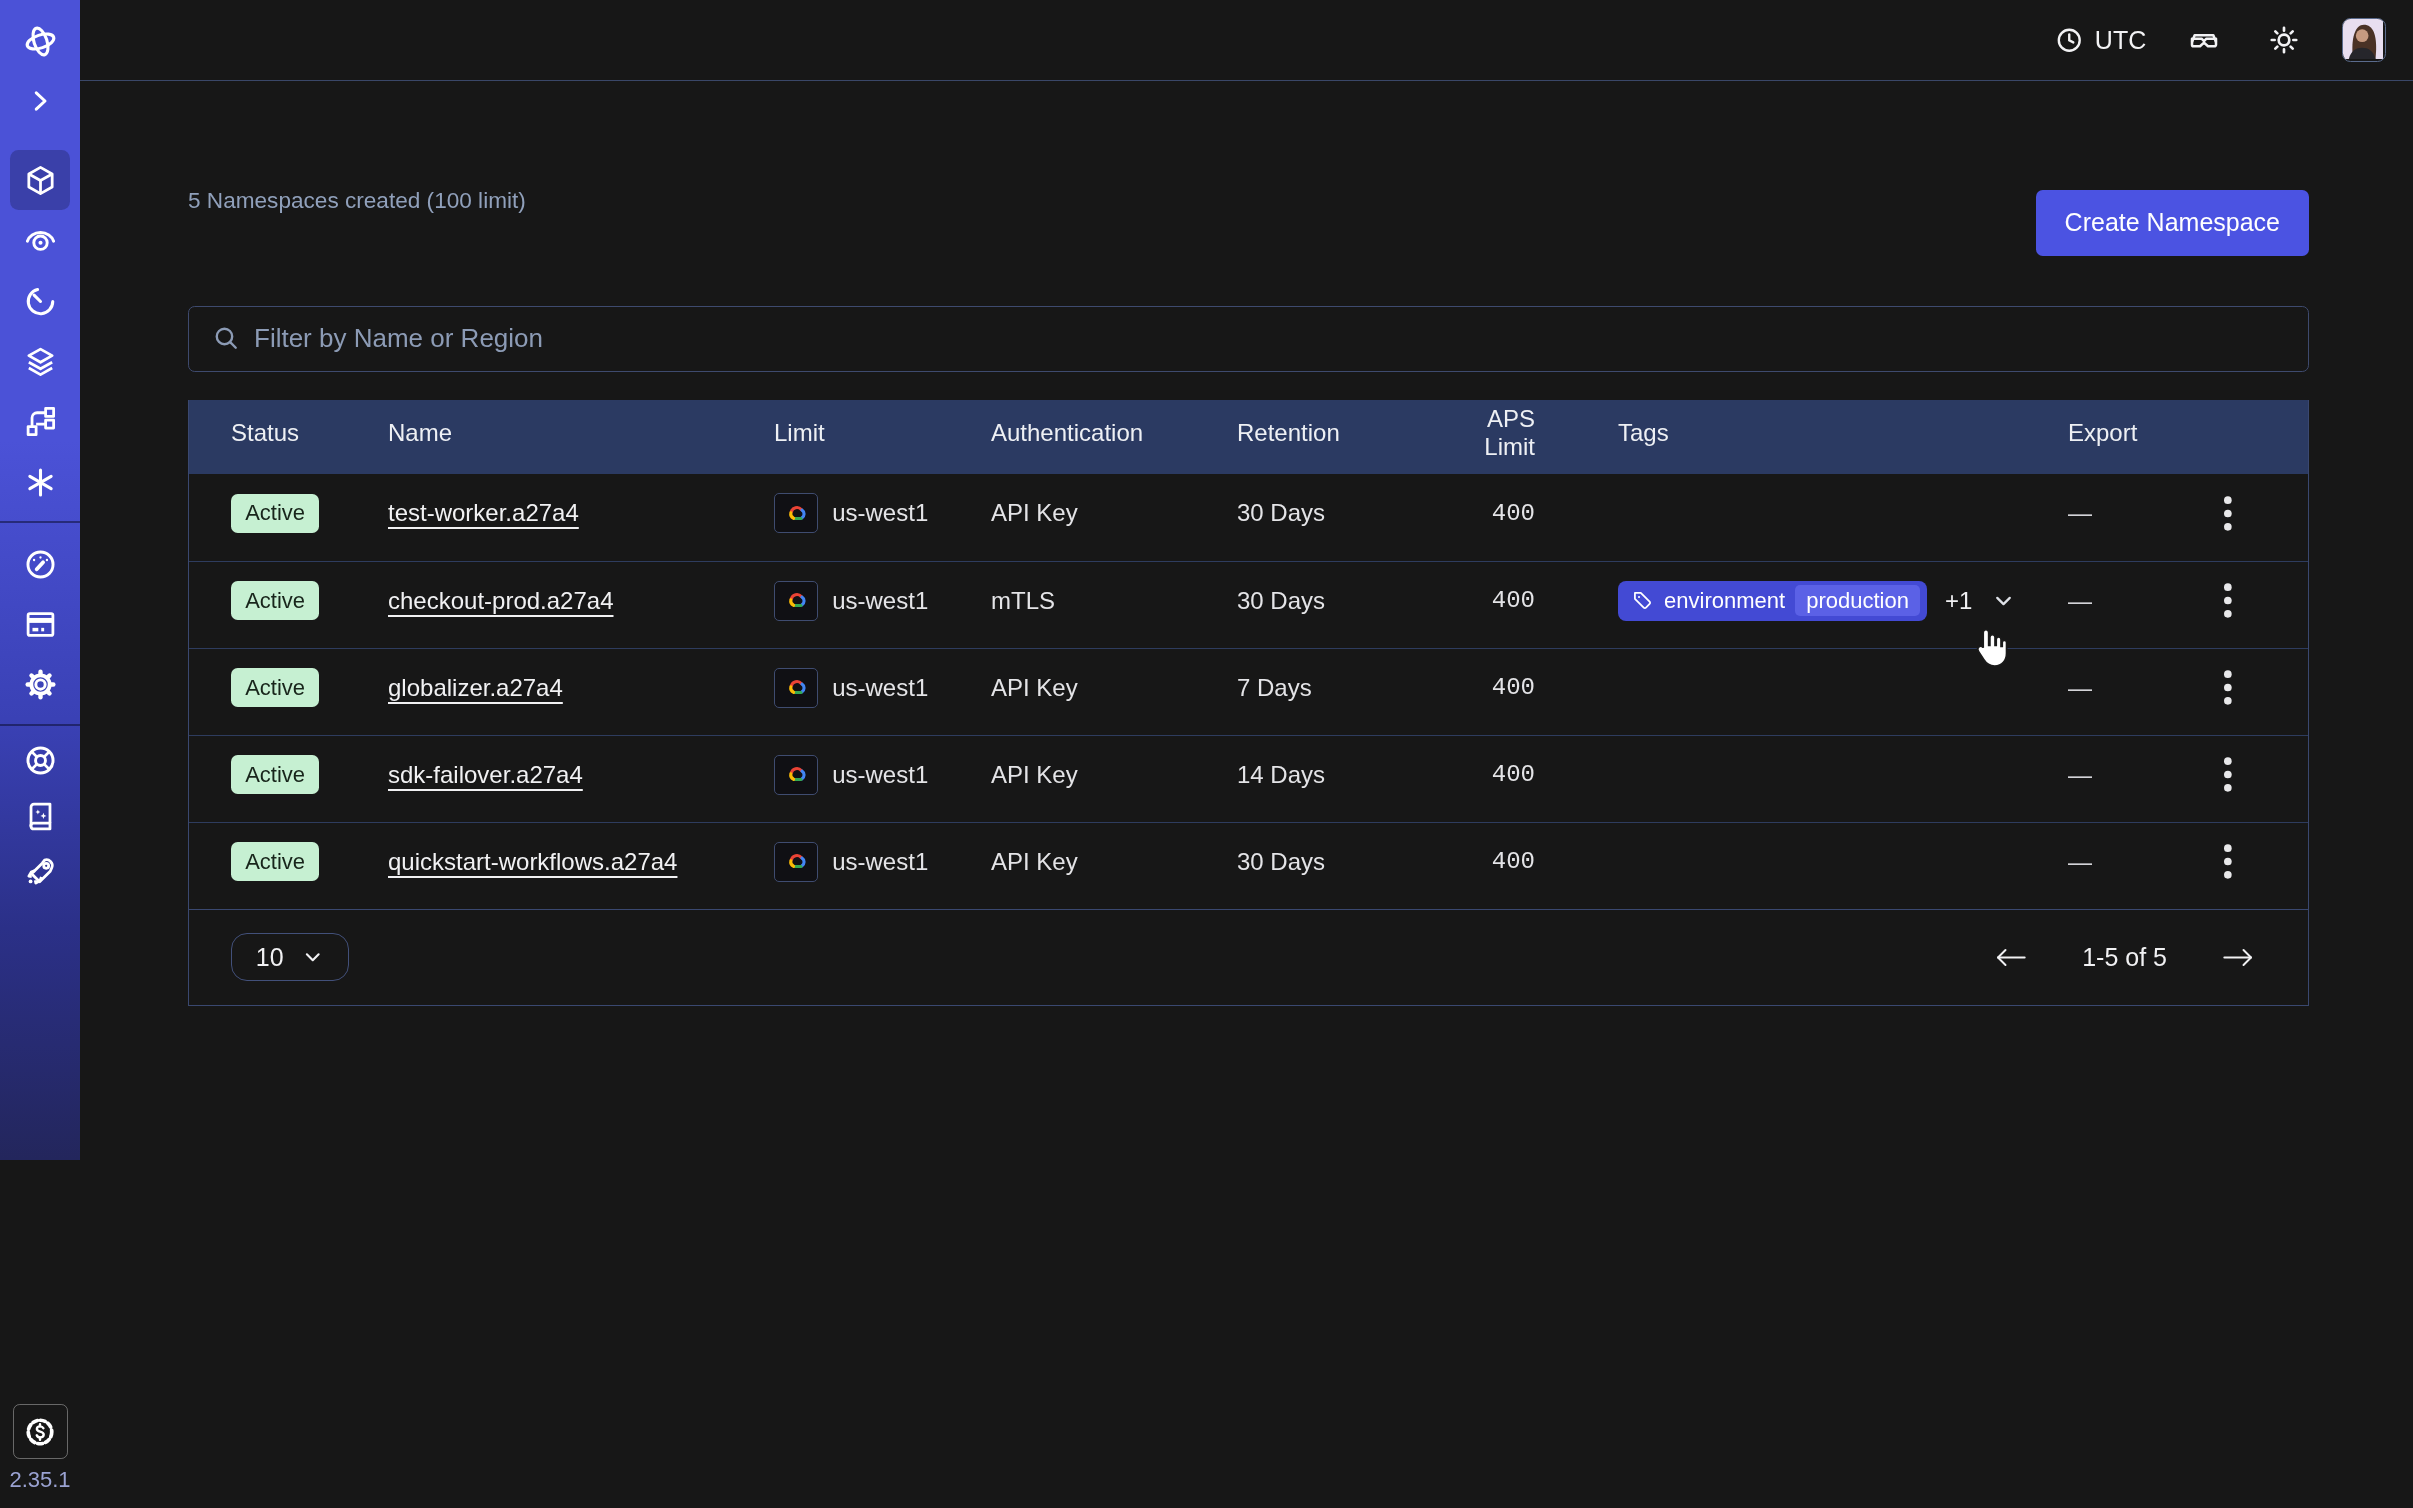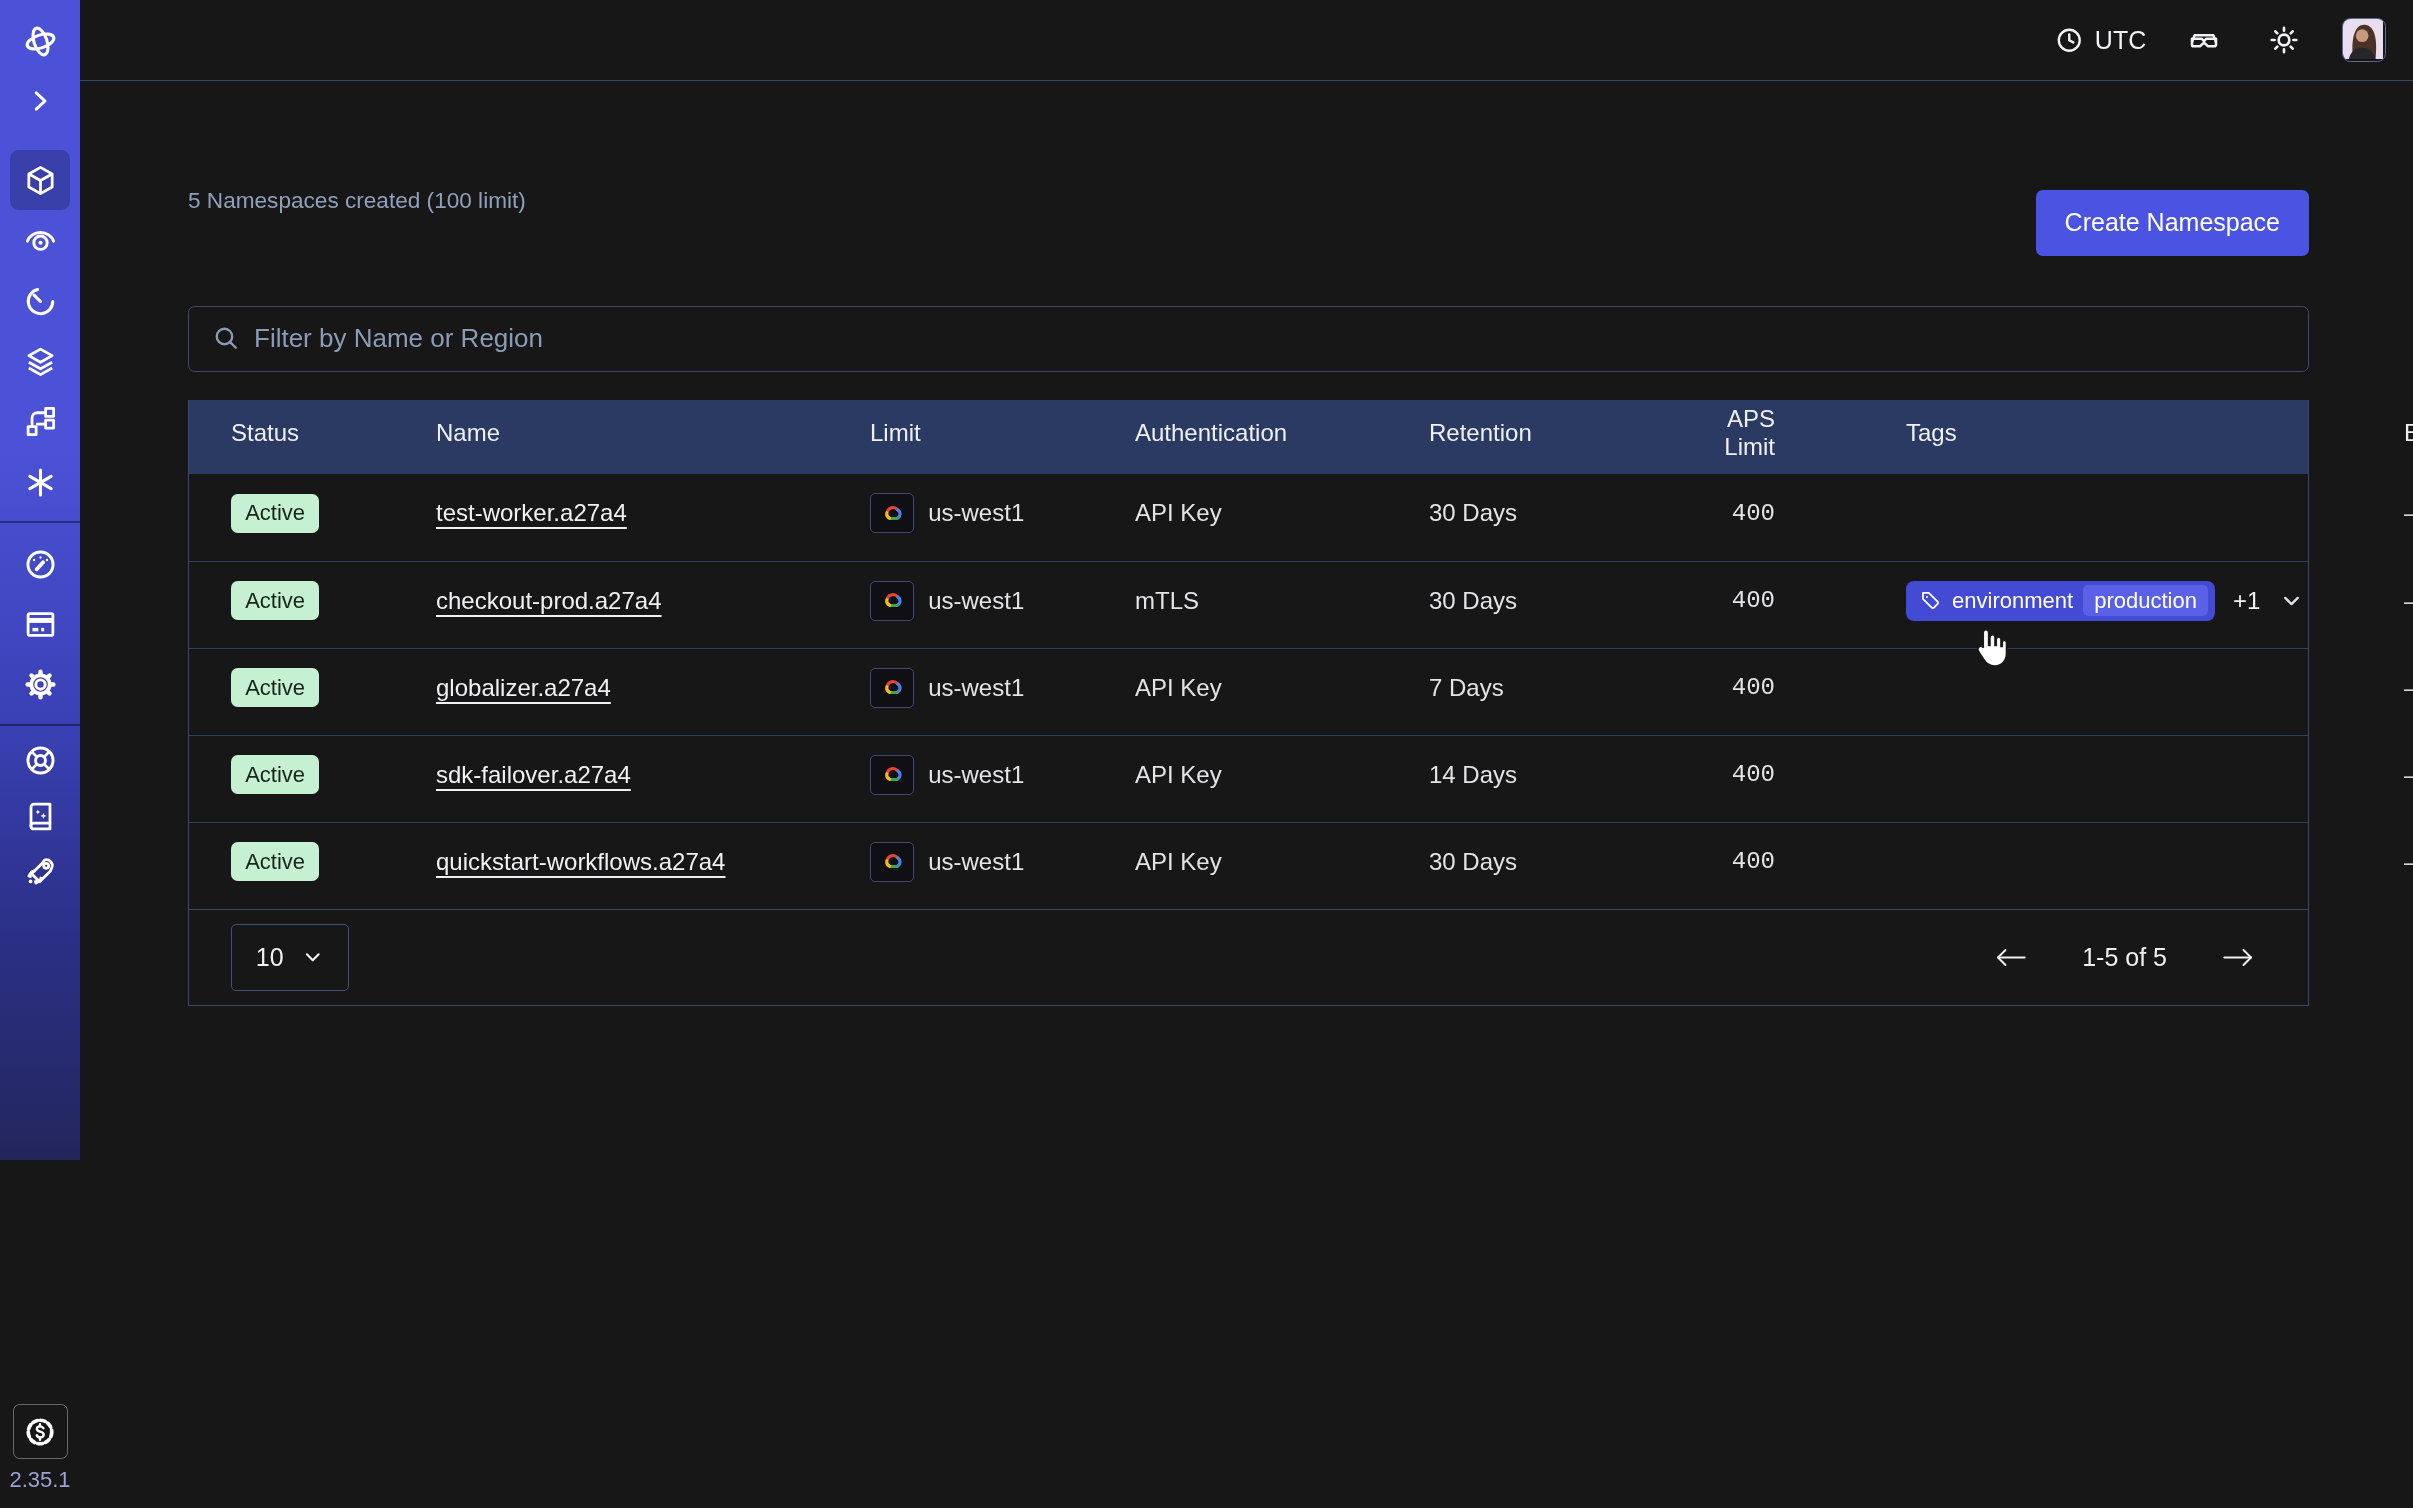--- a/index.html
+++ b/index.html
@@ -72,21 +72,21 @@
     font-family:"Liberation Sans", sans-serif; outline:none;
   }
   .filter-input::placeholder { color:#8c9bb5; }
   .search-icon { position:absolute; left:23.5px; top:18.4px; }
 
   
   .table { margin-top:28px; border:1.7px solid #3a4870; border-top:none; }
   .trow, .thead {
     display:grid;
     grid-template-columns:157px 386px 217px 246px 194px 126px 511px 113px 1fr;
-    align-items:center; padding:0 34px 8px 42px;gap:48px;
+    align-items:center; padding:0 34px 8px 42px;
   }
   .thead { height:74px; background:#2b3a62; color:#eef0f4; font-size:24px; font-weight:500; }
   .trow { height:87px; font-size:24px; color:#e4e4e7; }
   .trow + .trow { border-top:1.7px solid #2e3c5e; }
   .c-aps { text-align:right; padding-right:22px; }
   .trow .c-aps { font-family:"Liberation Mono","DejaVu Sans Mono",monospace; font-size:24px; }
   .c-tags { padding-left:61px; display:flex; align-items:center; gap:18.4px; }
   .c-menu { display:flex; justify-content:flex-end; padding-right:34px; }
 
   .badge-active {
@@ -114,21 +114,21 @@
   .tag-more { color:#f1f1f3; font-size:24px; }
   .dash { color:#d4d4d8; }
   .kebab { cursor:pointer; background:none; border:none; padding:6.7px; }
 
   .tfoot {
     height:96px; border-top:1.7px solid #3a4870;
     display:flex; align-items:center; justify-content:space-between;
     padding:0 47px 0 42px;
   }
   .page-size {
-    width:118px; height:67px; border:1.7px solid #42507a; border-radius:5px;
+    width:118px; height:48px; border:1.7px solid #42507a; border-radius:16px;
     display:flex; align-items:center; justify-content:center; gap:17px;
     font-size:25px; color:#f1f1f3; cursor:pointer; background:transparent;
   }
   .pager { display:flex; align-items:center; gap:49px; }
   .pager-range { font-size:25px; color:#f1f1f3;text-align:right; }
   .pager-btn { background:none; border:none; cursor:pointer; padding:5px; }
 
   .cursor-pointer-gfx { position:absolute; left:1971px; top:627px; z-index:50; pointer-events:none; }
 </style>
 </head>

